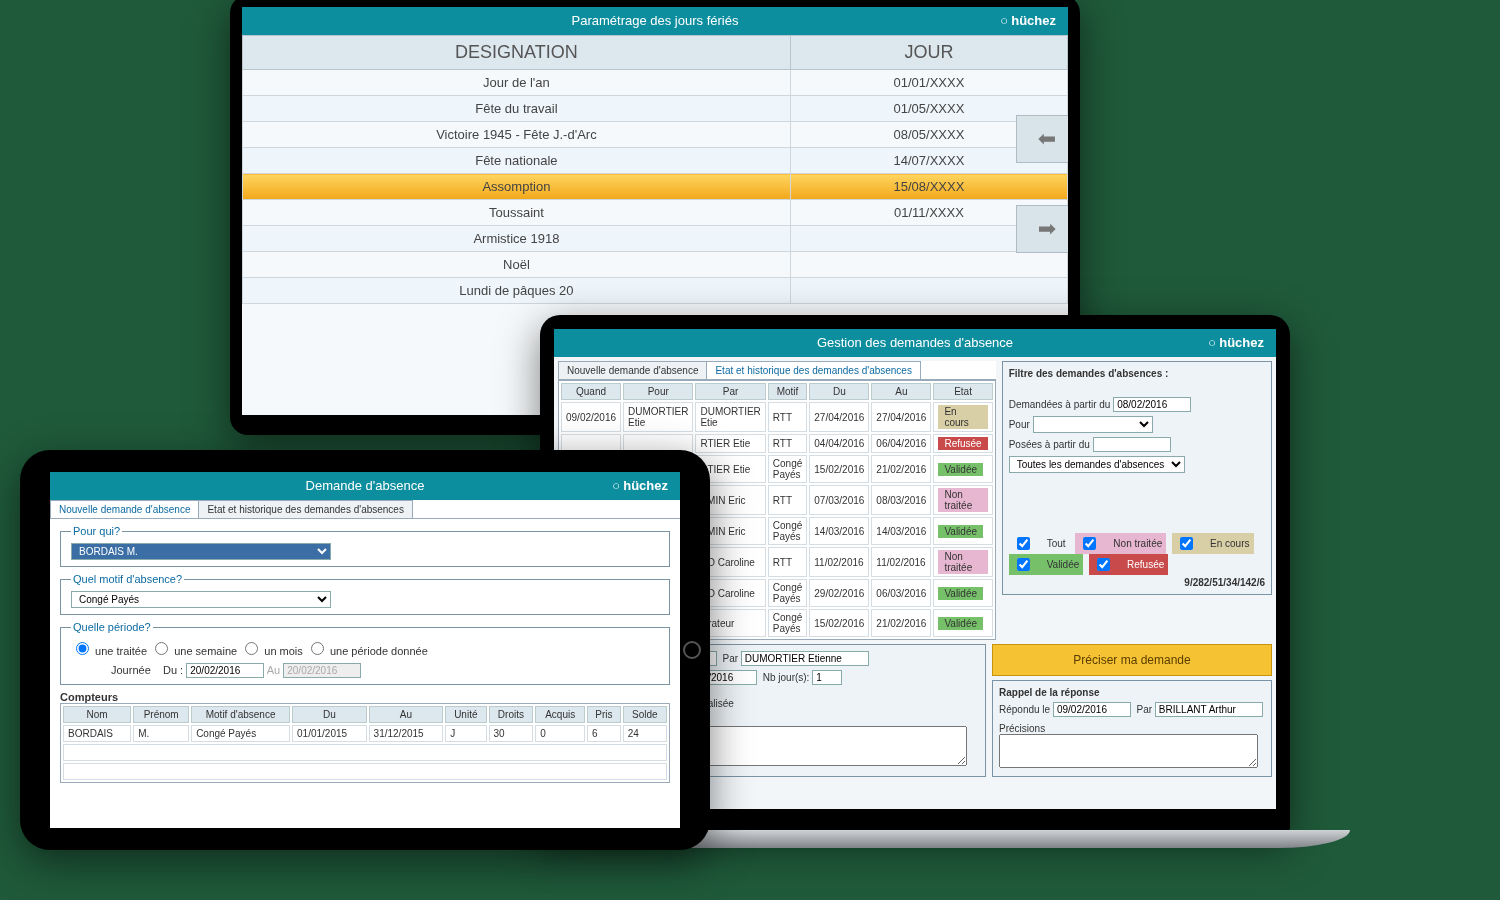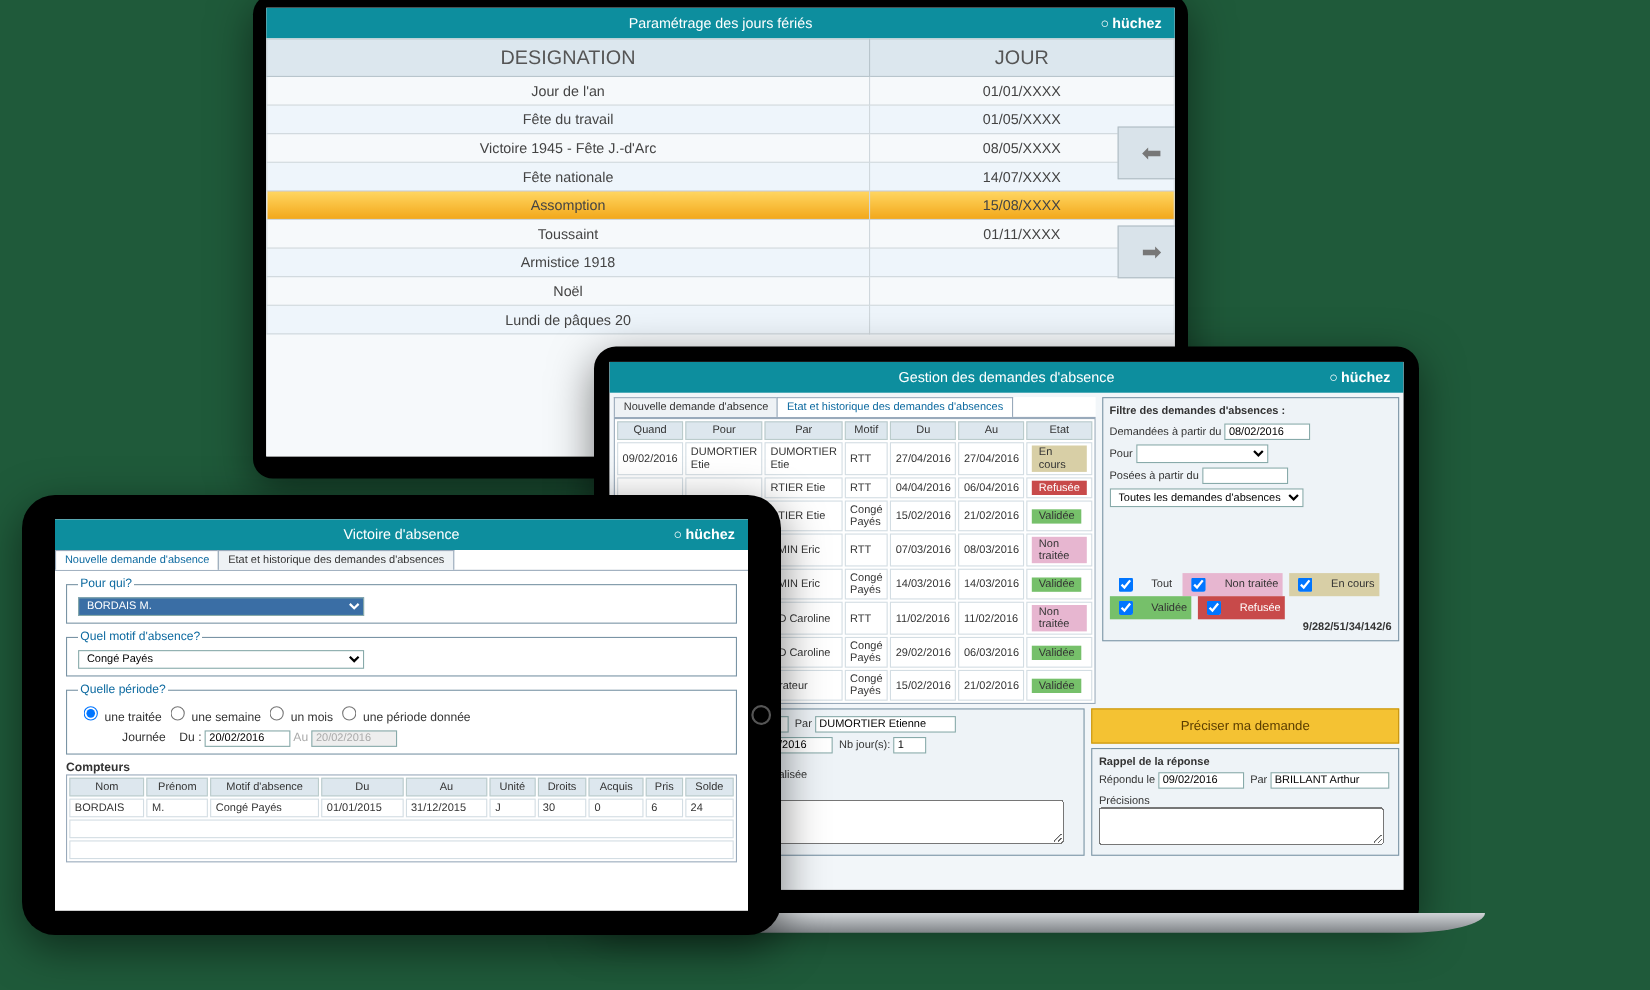--- a/index.html
+++ b/index.html
@@ -205,21 +205,21 @@
               </tr>
             </tbody>
         </table>
       </div>
 
       <div style="width:280px">
         <div class="panel">
           <div class="ptitle">Filtre des demandes d'absences :</div>
           <div style="margin-top:6px">
             <span>Demandées à partir du</span>
-            <input type="text" style="width: 70px;" value="08/02/2016">
+            <input type="text" style="width: 70px; margin-top: 12px;" value="08/02/2016">
           </div>
           <div style="margin-top:4px">
             <span>Pour</span>
             <select style="width:120px"><option></option></select>
           </div>
           <div style="margin-top:4px">
             <span>Posées à partir du</span>
             <input type="text" style="width: 70px;">
           </div>
           <div style="margin-top:4px">
@@ -310,21 +310,21 @@
       </div>
     </div>
   </div>
 </div>
 <div class="lapbase"></div>
 
 <div id="tab" class="device">
   <div class="tabbtn"></div>
   <div class="screen">
     <div class="titlebar">
-      <span>Victoire d'absence</span>
+      <span>Demande d'absence</span>
       <span class="brand">hüchez</span>
     </div>
     <div class="tabs">
       <div class="tab active">Nouvelle demande d'absence</div>
       <div class="tab">Etat et historique des demandes d'absences</div>
     </div>
     <fieldset>
       <legend>Pour qui?</legend>
       <select style="width:260px;background:#3a6ea5;color:#fff"><option>BORDAIS M.</option></select>
     </fieldset>

